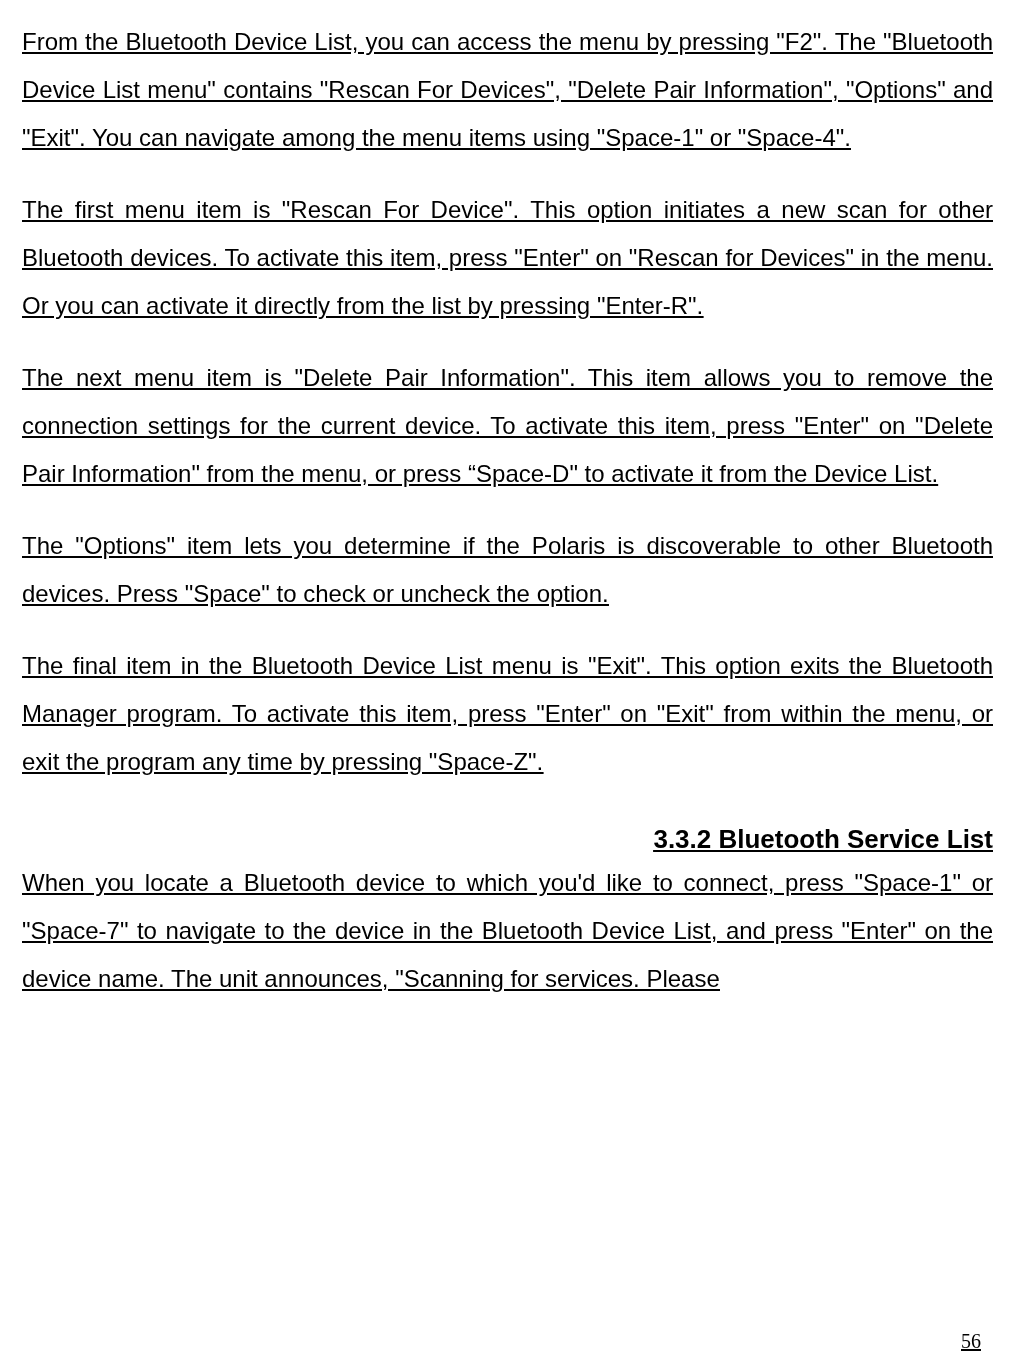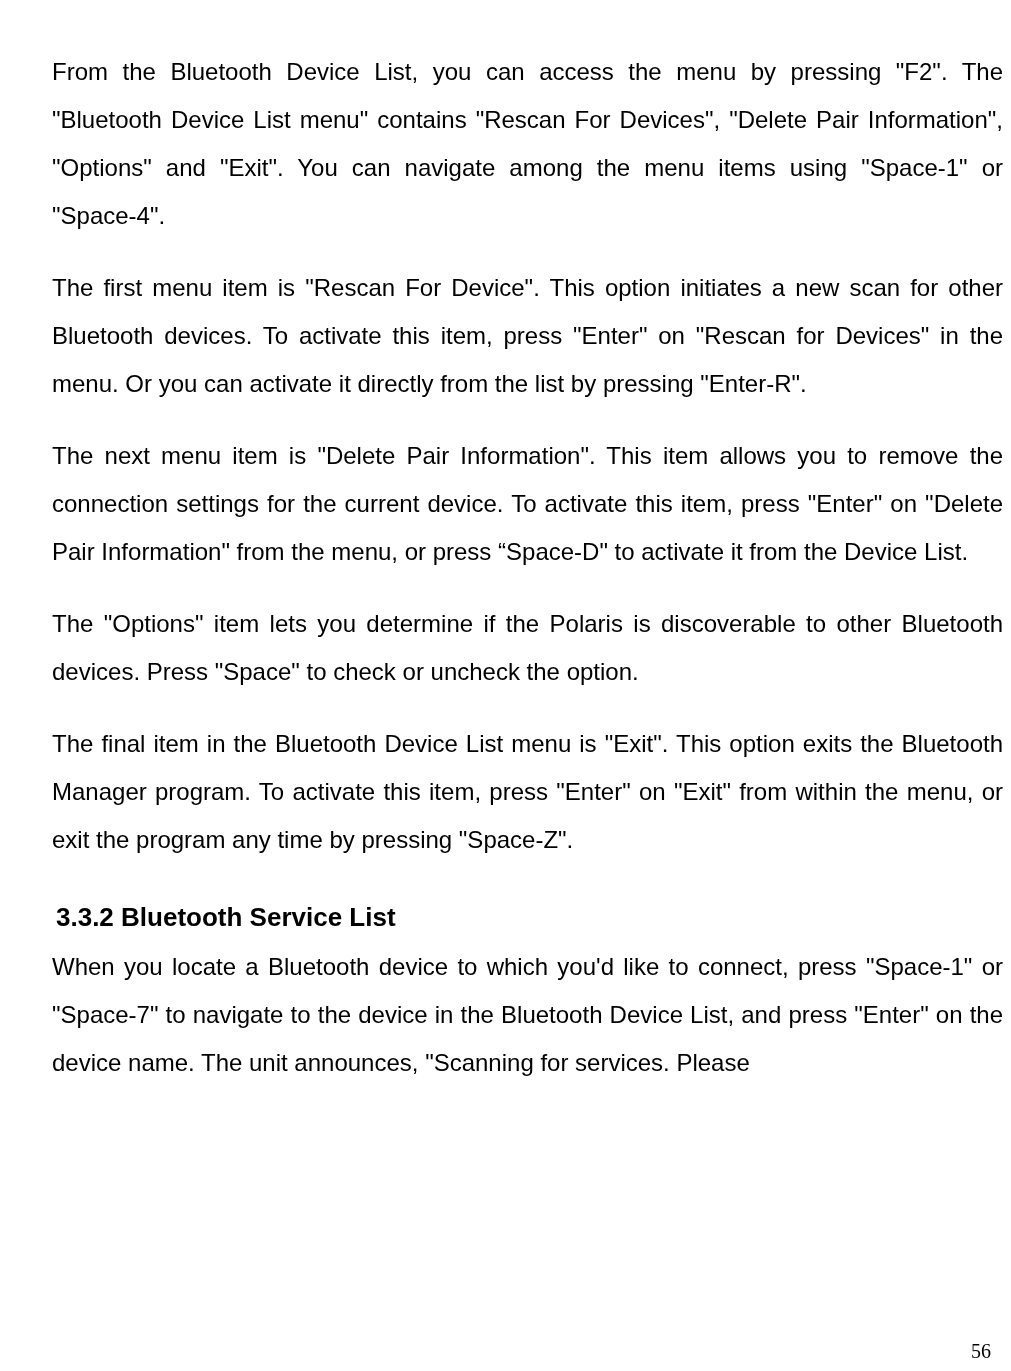--- a/index.html
+++ b/index.html
@@ -1,18 +1,19 @@
 <!DOCTYPE html>
 <html><head>
   <meta charset="utf-8">
   <style>
     * {
-      margin: 10px;
+      margin: 0;
       padding: 0;
       box-sizing: border-box;
+      text-decoration: underline;
     }
     body {
       font-family: Arial, Helvetica, sans-serif;
       background: #ffffff;
       color: #000000;
       width: 1011px;
       min-height: 1371px;
       padding: 18px 18px 30px 22px;
       position: relative;
     }
@@ -21,20 +22,21 @@
       line-height: 2.0;
       text-align: justify;
       margin-bottom: 24px;
     }
     h2.section-heading {
       font-size: 26px;
       font-weight: bold;
       margin-top: 38px;
       margin-bottom: 4px;
       padding-left: 4px;
+      text-align: right;
     }
     .page-number {
       position: absolute;
       bottom: 18px;
       right: 30px;
       font-size: 20px;
       font-family: "Times New Roman", Times, serif;
     }
   </style>
 </head>

